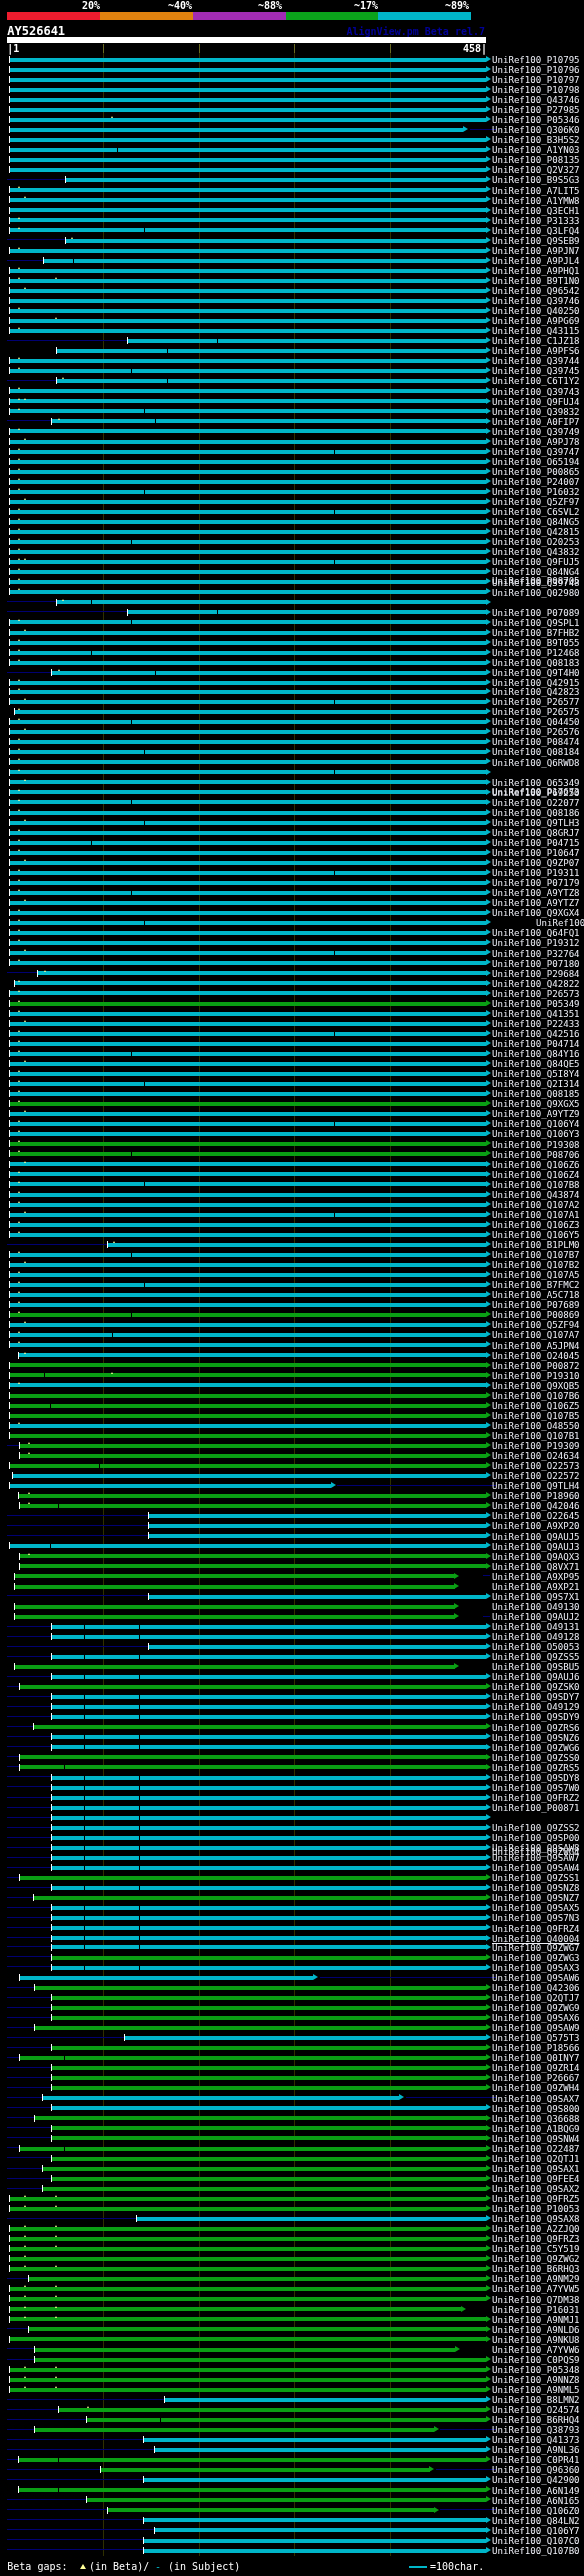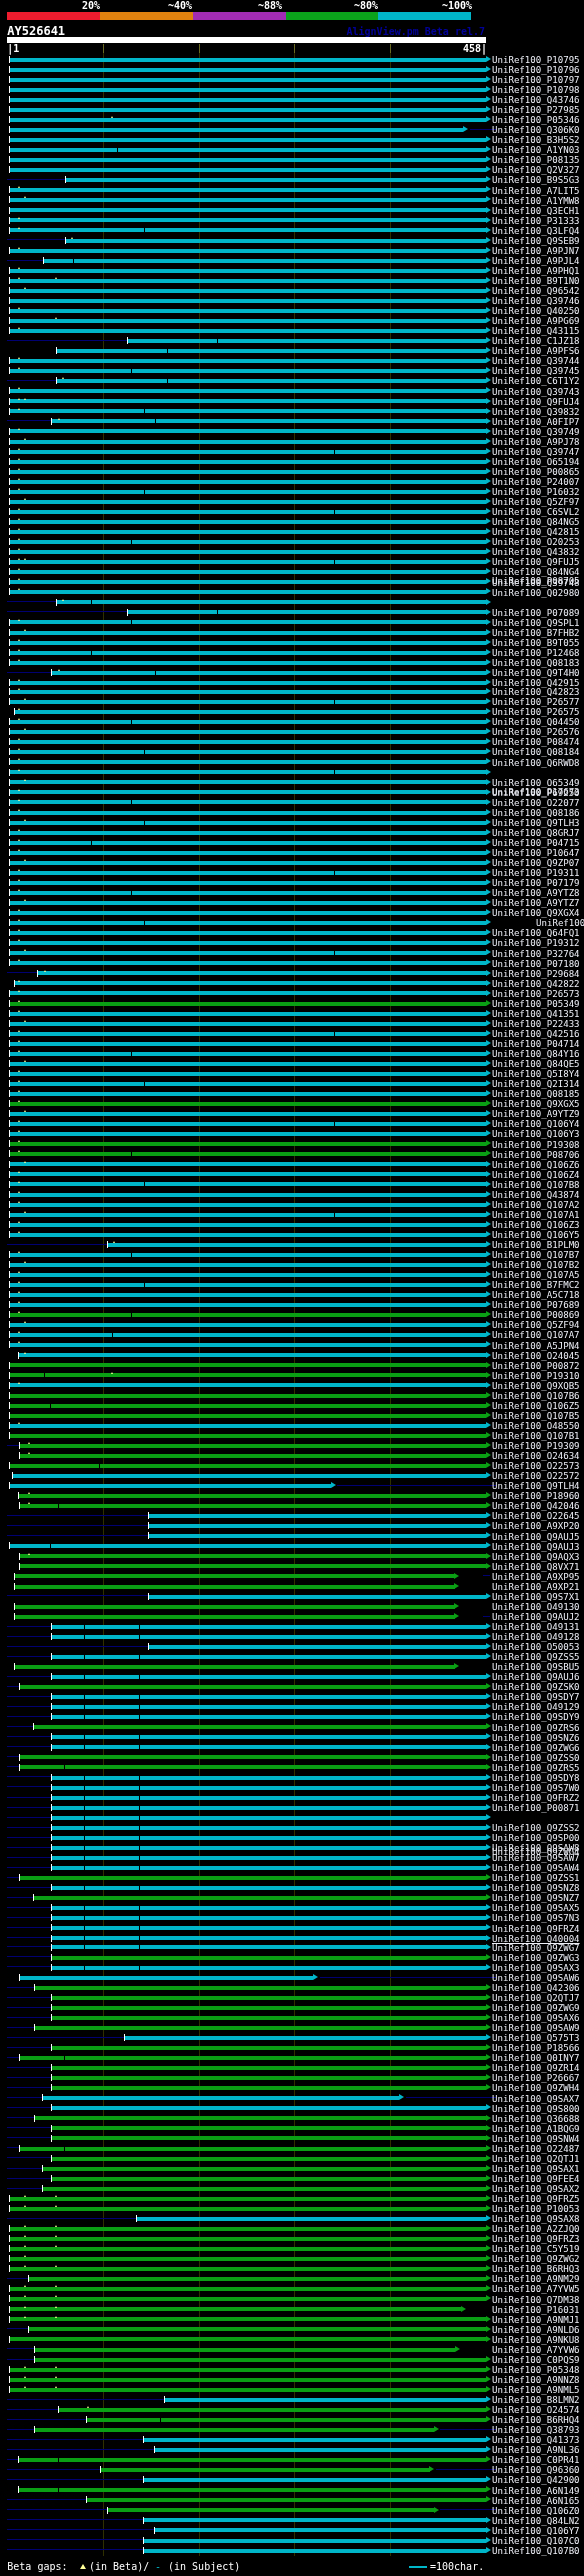--- a/index.html
+++ b/index.html
@@ -42,22 +42,22 @@
     <div class="seg" style="background: rgb(238, 28, 46);"></div>
     <div class="seg" style="background: rgb(224, 130, 15);"></div>
     <div class="seg" style="background: rgb(162, 44, 180);"></div>
     <div class="seg" style="background: rgb(11, 163, 27);"></div>
     <div class="seg" style="background: rgb(0, 182, 201);"></div>
   </div>
 <div id="key-labels">
     <span class="key-label" style="left: 91px;">20%</span>
     <span class="key-label" style="left: 180px;">~40%</span>
     <span class="key-label" style="left: 270px;">~88%</span>
-    <span class="key-label" style="left: 366px;">~80%</span>
-    <span class="key-label" style="left: 457px;">~100%</span>
+    <span class="key-label" style="left: 366px;">~17%</span>
+    <span class="key-label" style="left: 457px;">~89%</span>
   </div>
 
 <span id="query-name" class="abs">AY526641</span>
 <span id="watermark" class="abs">AlignView.pm Beta rel.7</span>
 
 <div id="query-bar" class="abs"></div>
 <span id="scale-left" class="abs">|1</span>
 <span id="scale-right" class="abs">458|</span>
 
 <div id="plot">

